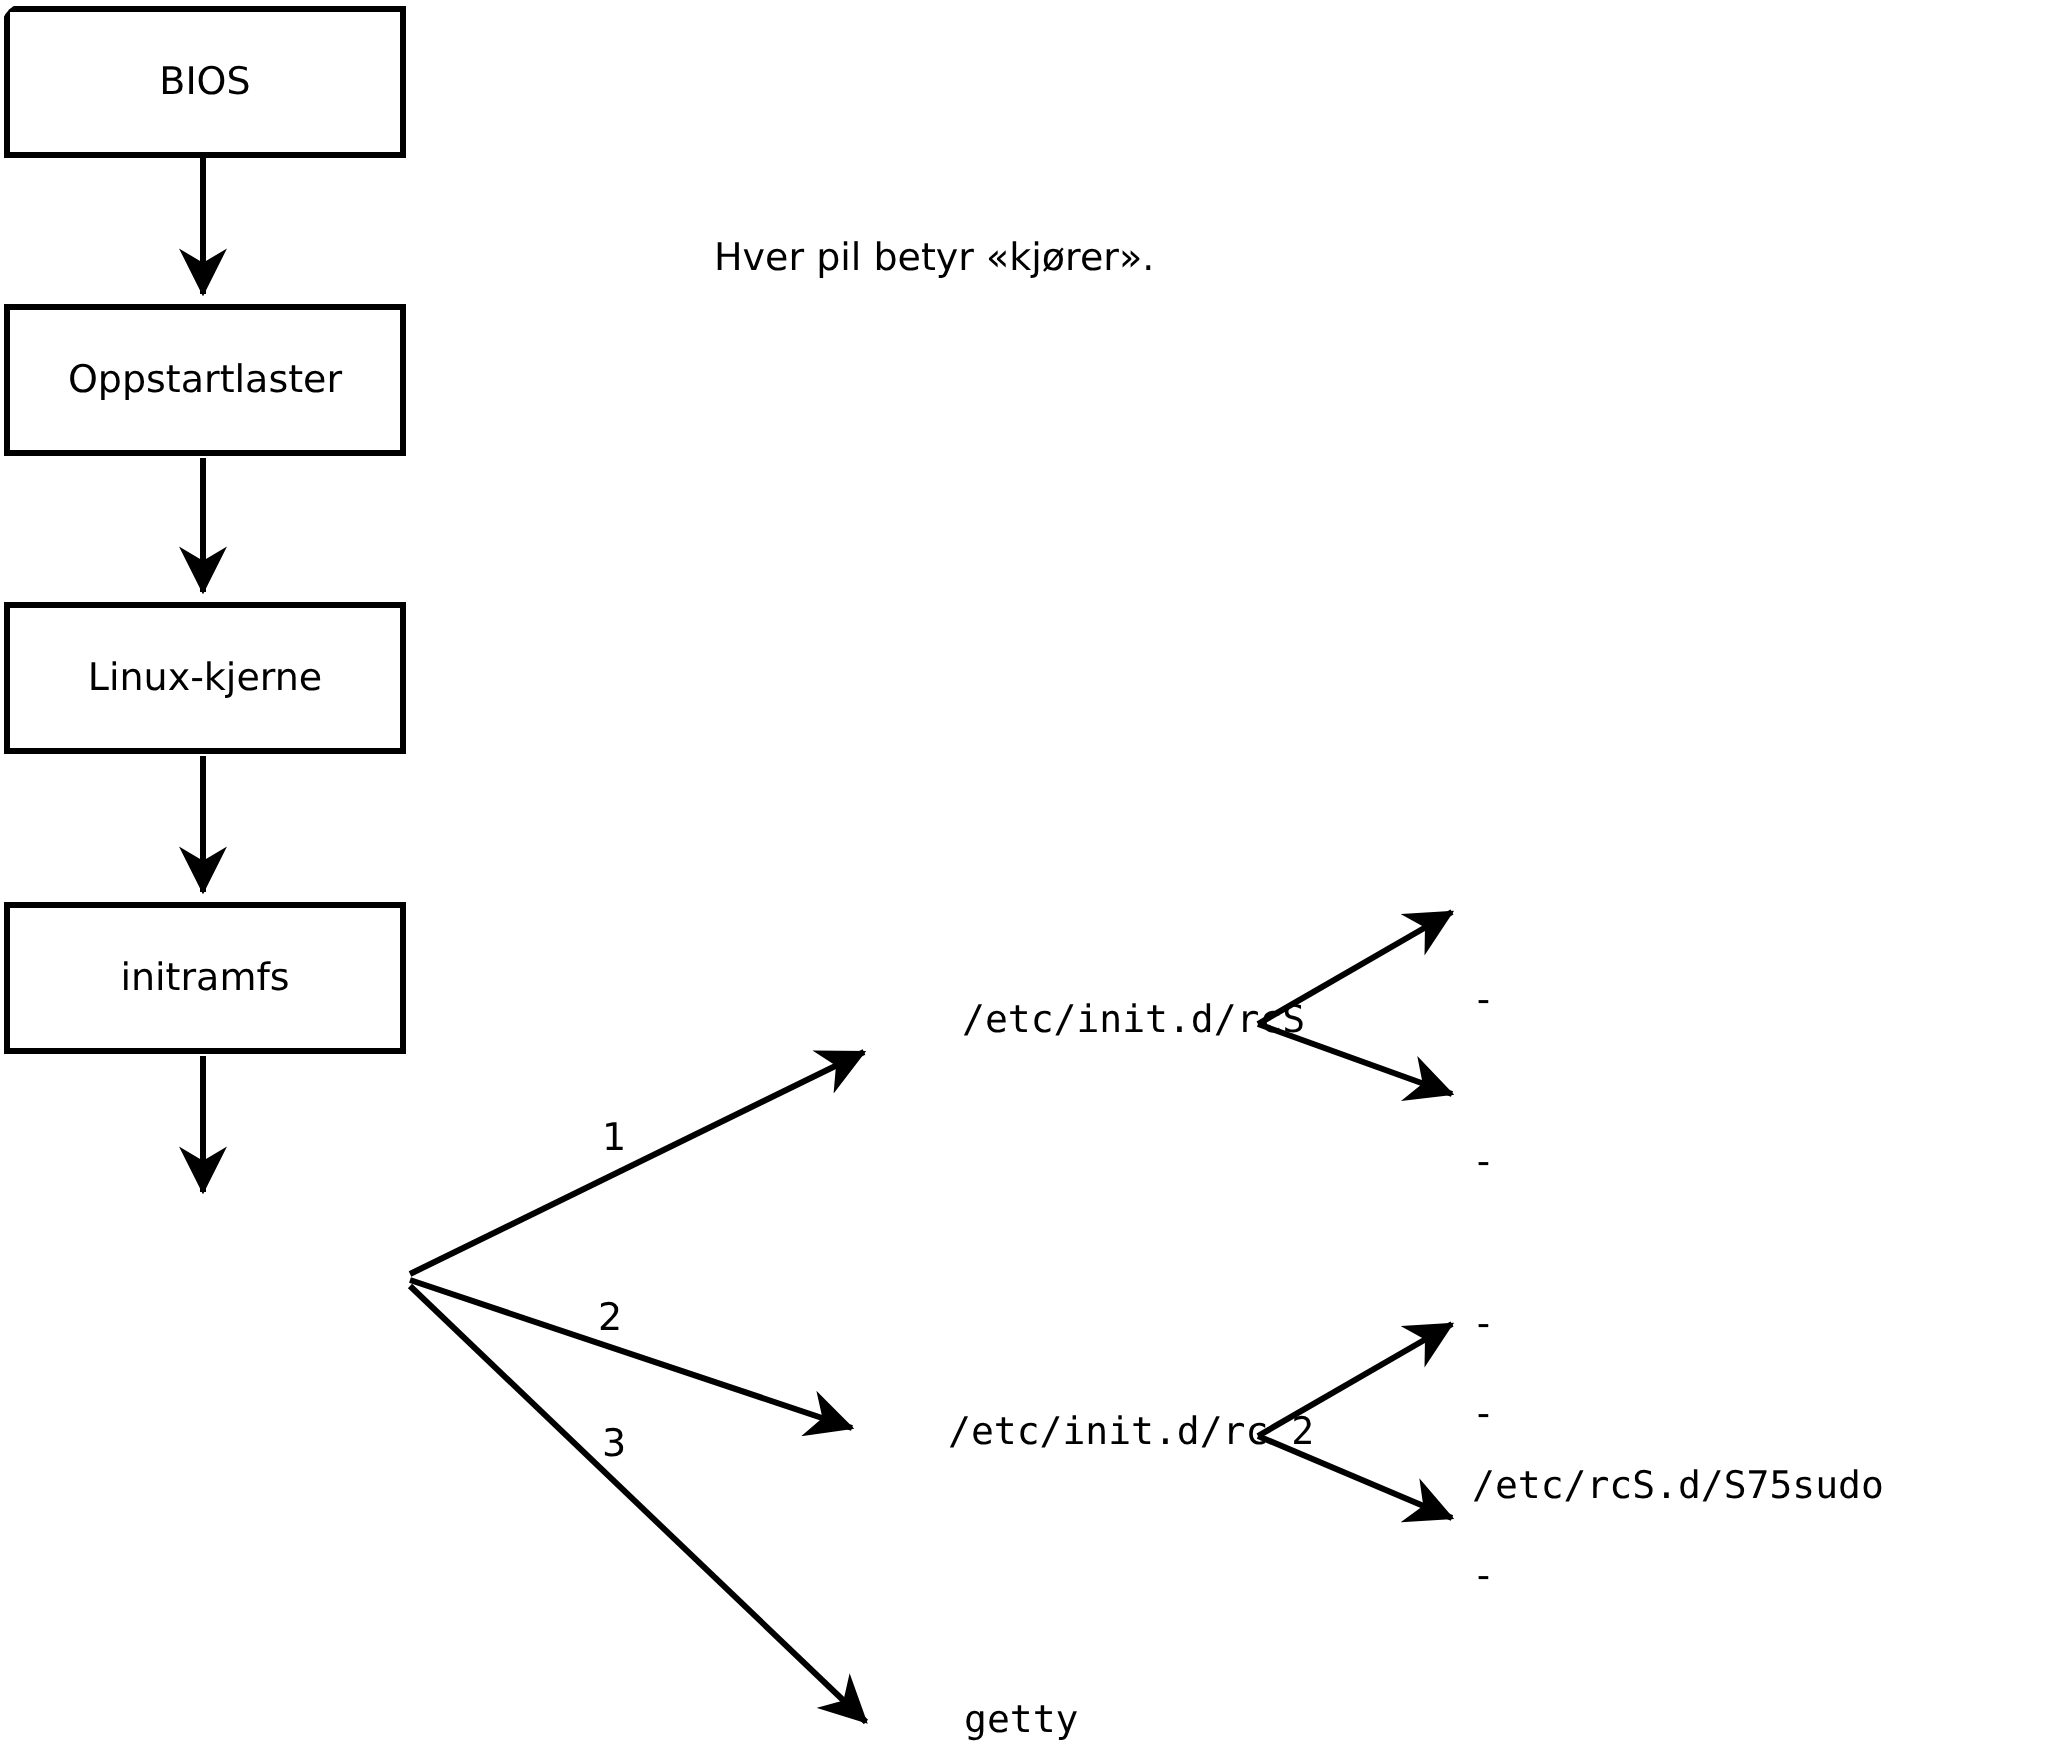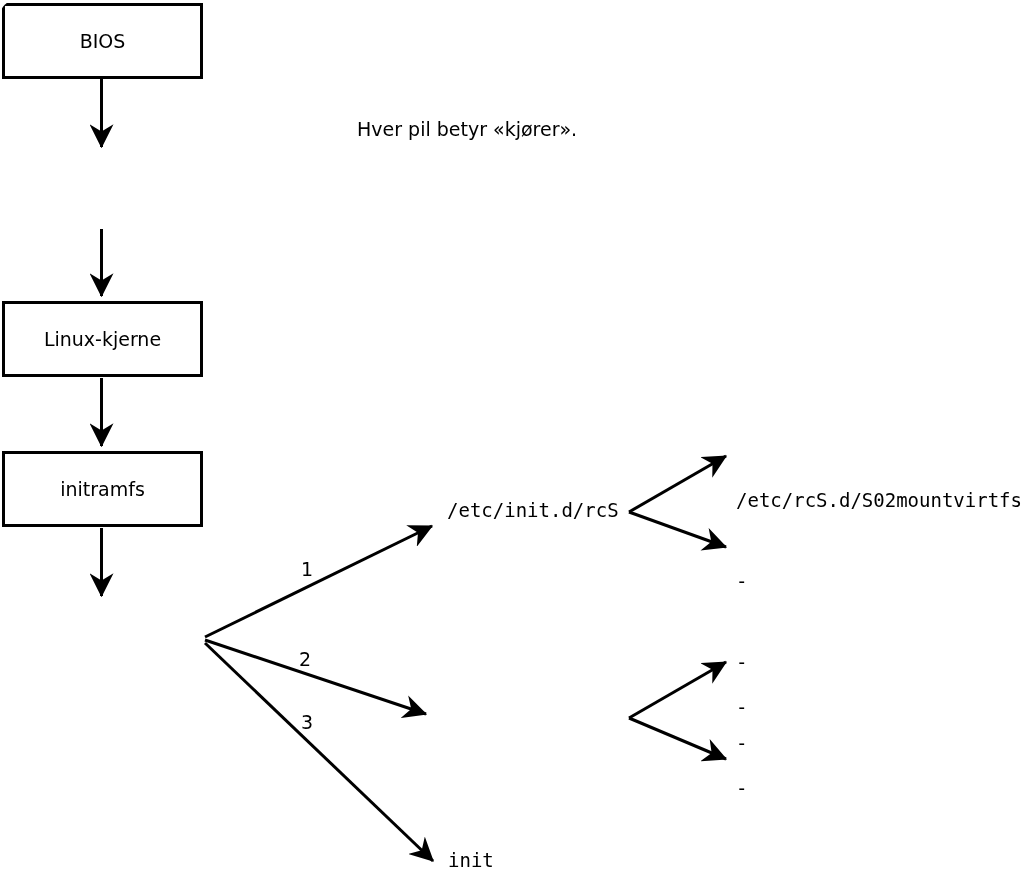--- a/index.html
+++ b/index.html
@@ -43,20 +43,21 @@
   .branch-num {
     position: absolute;
     font-size: 19px;
   }
   .mono {
     position: absolute;
     font-family: "DejaVu Sans Mono", "Liberation Mono", monospace;
     font-size: 19px;
     line-height: 22px;
     white-space: pre;
+    margin-left: 34px;
   }
   .mono-list {
     position: absolute;
     font-family: "DejaVu Sans Mono", "Liberation Mono", monospace;
     font-size: 19px;
     line-height: 27px;
     white-space: pre;
   }
 </style>
 </head>
@@ -79,41 +80,45 @@
     <line x1="205" y1="643" x2="433" y2="861" marker-end="url(#arrowhead)"></line>
     <line x1="629" y1="512" x2="726" y2="456" marker-end="url(#arrowhead)"></line>
     <line x1="629" y1="512" x2="726" y2="547" marker-end="url(#arrowhead)"></line>
     <line x1="629" y1="718" x2="726" y2="662" marker-end="url(#arrowhead)"></line>
     <line x1="629" y1="718" x2="726" y2="759" marker-end="url(#arrowhead)"></line>
   </svg>
 
   <div class="flow-box" style="top:3px">
     <span>BIOS</span>
   </div>
+  <div class="flow-box" style="top:152px">
+    <span>Oppstartlaster</span>
+  </div>
   <div class="flow-box" style="top:451px">
     <span>initramfs</span>
   </div>
   <div class="flow-box" style="top:301px">
     <span>Linux-kjerne</span>
   </div>
 
   <div class="caption">Hver pil betyr «kjører».</div>
 
   <div class="branch-num" style="left:301px;top:558px">1</div>
   <div class="branch-num" style="left:299px;top:648px">2</div>
   <div class="branch-num" style="left:301px;top:711px">3</div>
 
   <div class="mono" style="left:447px;top:499px">/etc/init.d/rcS</div>
-  <div class="mono" style="left:448px;top:849px">init</div>
+  <div class="mono" style="left:440px;top:705px">/etc/init.d/rc 2</div>
+  <div class="mono" style="left:448px;top:849px">getty</div>
 
   <div class="mono-list" style="left:736px;top:433px">
-    <div>/etc/rcS.d/S02mountvirtfs</div>
     <div>-</div>
     <div>-</div>
     <div>-</div>
+    <div>/etc/rcS.d/S75sudo</div>
   </div>
 
   <div class="mono-list" style="left:736px;top:640px">
     <div>-</div>
     <div>-</div>
     
     
   </div>
 
 </div>

